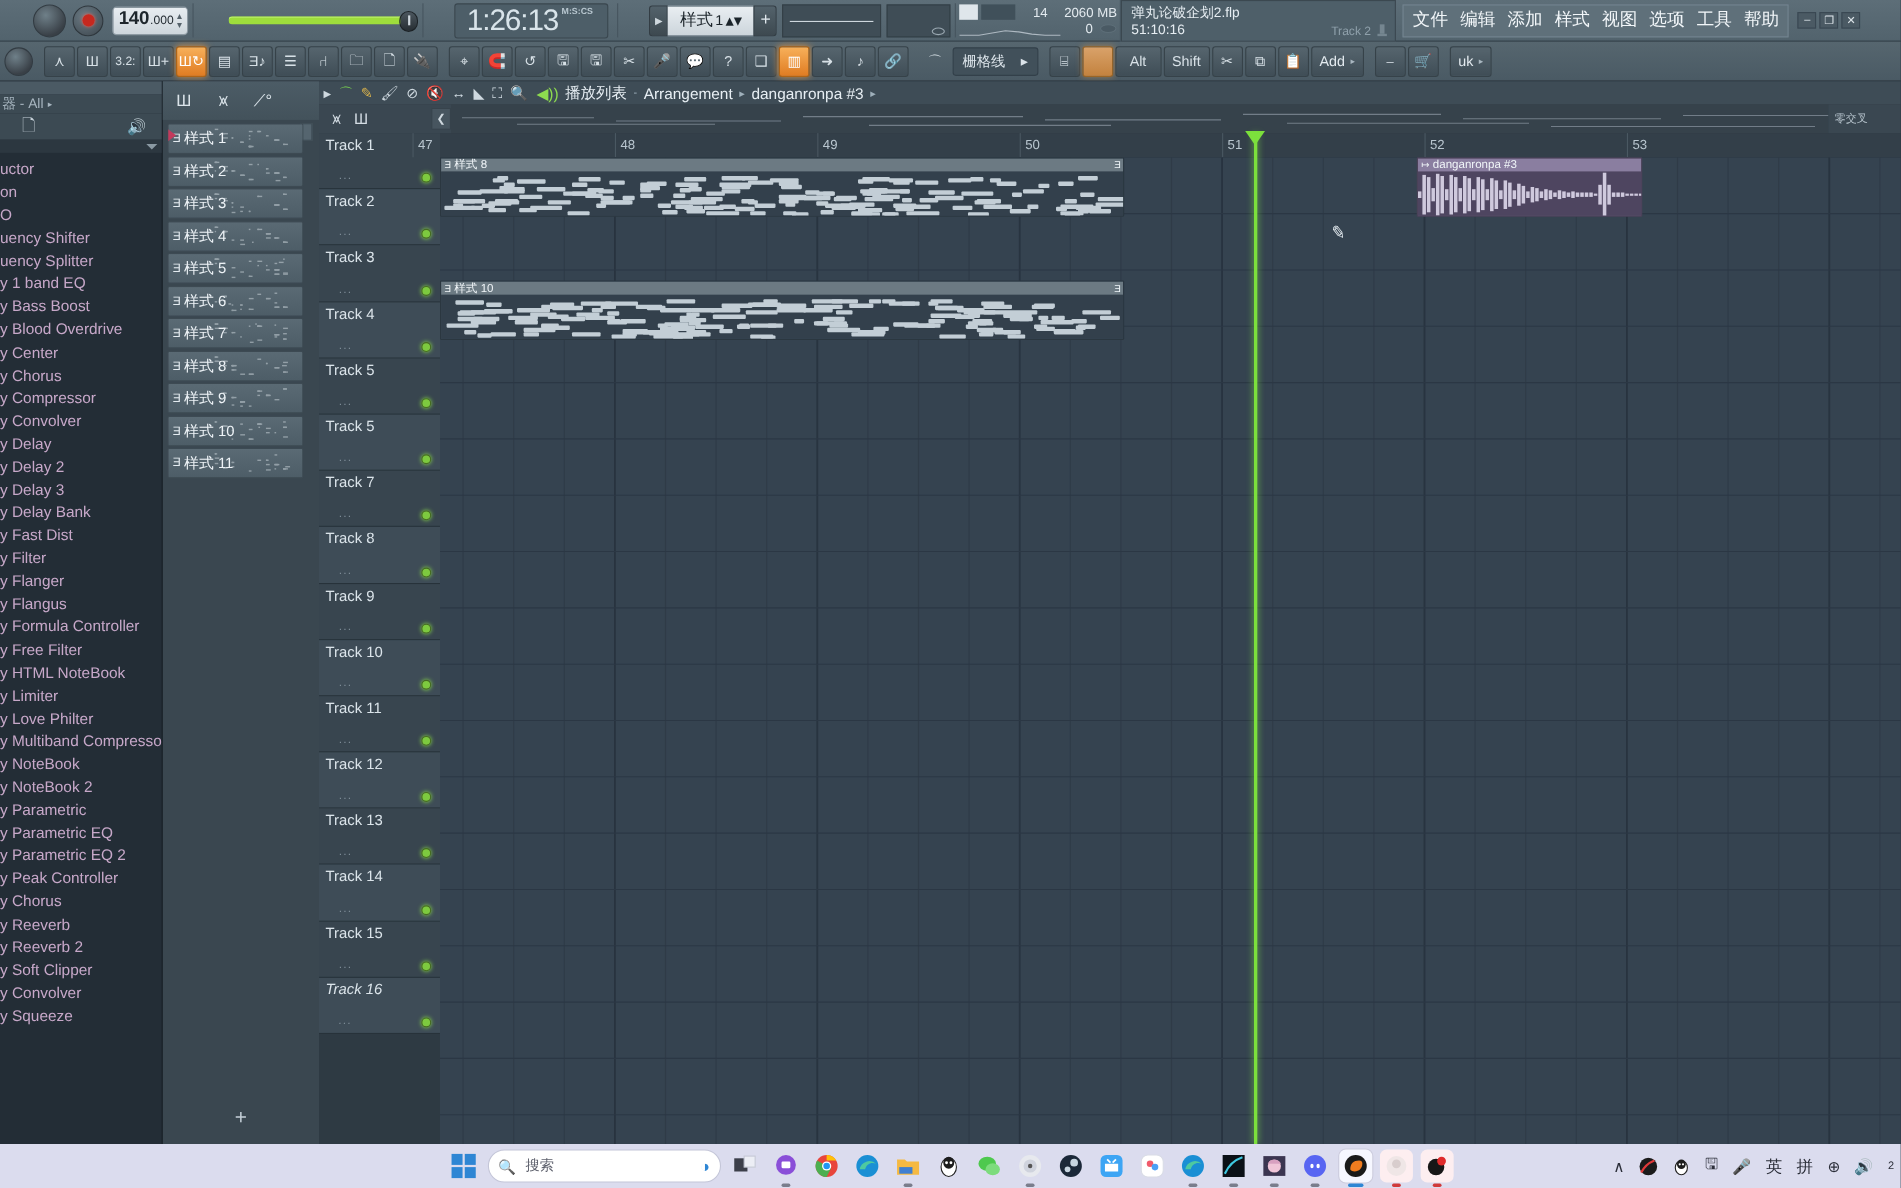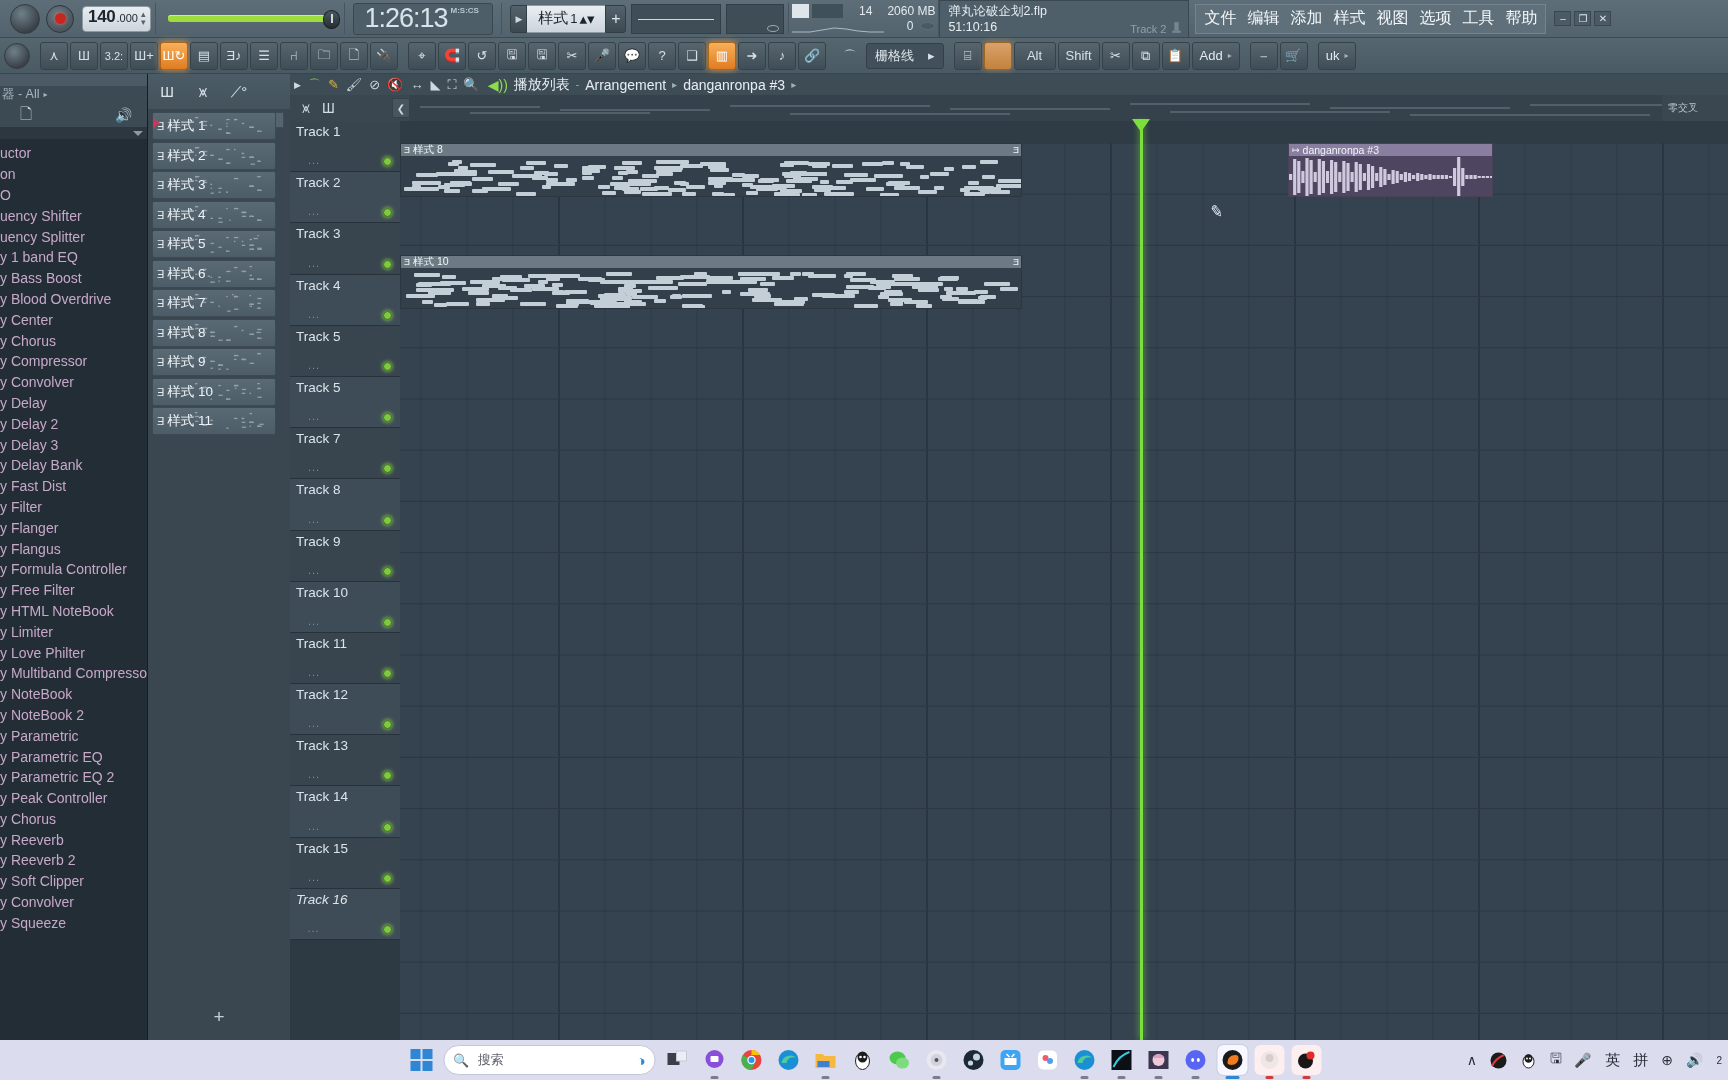--- a/index.html
+++ b/index.html
@@ -11,21 +11,21 @@
   }
   #app { position:relative; width:1728px; height:1080px; }
 
   
   .topbar{
     position:absolute; left:0; top:0; width:1728px; height:38px;
     background:linear-gradient(#5d6e78,#52636d);
     border-bottom:1px solid #3c4a53;
     display:flex; align-items:center;
   }
-  .tb-sec{ height:31px; display:flex; align-items:center; border-right:1px solid #46555f; padding:0 4px;}
+  .tb-sec{ height:31px; display:flex; align-items:center; border-right:1px solid #46555f; padding:0 4px;margin-left:20px;}
   .knob{
     width:30px;height:30px;border-radius:50%;
     background:radial-gradient(circle at 38% 32%, #6f8089, #394047 72%);
     border:1px solid #323b42; margin-left:6px;
   }
   .recbtn{
     width:28px;height:28px;border-radius:50%;
     background:radial-gradient(circle at 40% 35%,#6d7d87,#3b444b);
     border:1px solid #2e363c; display:flex;align-items:center;justify-content:center;
     margin-left:6px;
@@ -922,20 +922,36 @@
         <div class="trkhdr" style="height: 51.2px;">
           <div class="tname">Track 15</div>
           <div class="dots">...</div>
           <div class="led"></div>
         </div>
         <div class="trkhdr alt" style="height: 51.2px; font-style: italic;">
           <div class="tname">Track 16</div>
           <div class="dots">...</div>
           <div class="led"></div>
         </div>
+      </div>
+    <div class="pl-ruler" id="ruler">
+        <div class="tick" style="left: -25px;"></div>
+        <div class="num" style="left: -20px;">47</div>
+        <div class="tick" style="left: 159px;"></div>
+        <div class="num" style="left: 164px;">48</div>
+        <div class="tick" style="left: 343px;"></div>
+        <div class="num" style="left: 348px;">49</div>
+        <div class="tick" style="left: 527px;"></div>
+        <div class="num" style="left: 532px;">50</div>
+        <div class="tick" style="left: 711px;"></div>
+        <div class="num" style="left: 716px;">51</div>
+        <div class="tick" style="left: 895px;"></div>
+        <div class="num" style="left: 900px;">52</div>
+        <div class="tick" style="left: 1079px;"></div>
+        <div class="num" style="left: 1084px;">53</div>
       </div>
     <div class="pl-grid" id="grid">
         <svg width="1618" height="935" style="position: absolute; left: 0px; top: 0px;">
           <line x1="-25" x2="-25" y1="0" y2="935" stroke="#2f3b47" stroke-width="1"></line>
           <line x1="21" x2="21" y1="0" y2="935" stroke="#2f3b47" stroke-width="1"></line>
           <line x1="67" x2="67" y1="0" y2="935" stroke="#2f3b47" stroke-width="1"></line>
           <line x1="113" x2="113" y1="0" y2="935" stroke="#2f3b47" stroke-width="1"></line>
           <line x1="159" x2="159" y1="0" y2="935" stroke="#2f3b47" stroke-width="1"></line>
           <line x1="205" x2="205" y1="0" y2="935" stroke="#2f3b47" stroke-width="1"></line>
           <line x1="251" x2="251" y1="0" y2="935" stroke="#2f3b47" stroke-width="1"></line>

